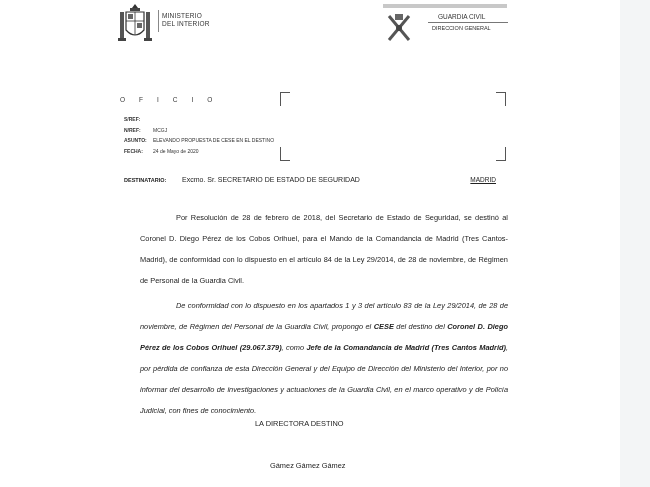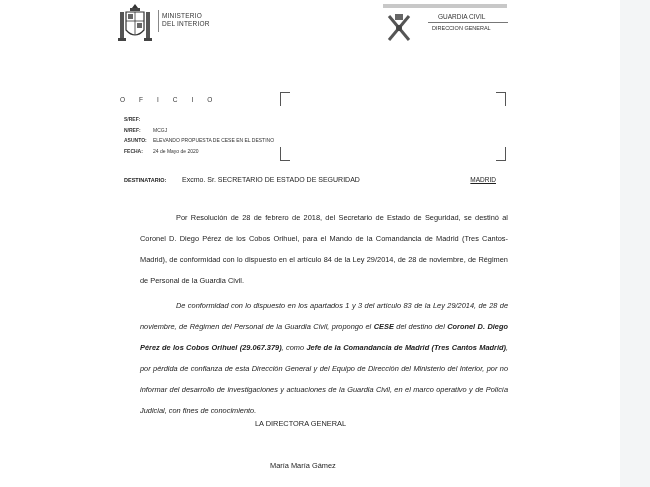--- a/index.html
+++ b/index.html
@@ -114,14 +114,14 @@
 <div class="dest">
   <span class="k">DESTINATARIO:</span>
   <span class="v">Excmo. Sr.  SECRETARIO DE ESTADO DE SEGURIDAD</span>
   <span class="city">MADRID</span>
 </div>
 
 <p class="para p1">Por Resolución de 28 de febrero de 2018, del Secretario de Estado de Seguridad, se destinó al Coronel D. Diego Pérez de los Cobos Orihuel, para el Mando de la Comandancia de Madrid (Tres Cantos-Madrid), de conformidad con lo dispuesto en el artículo 84 de la Ley 29/2014, de 28 de noviembre, de Régimen de Personal de la Guardia Civil.</p>
 
 <p class="para p2"><span>De conformidad con lo dispuesto en los apartados 1 y 3 del artículo 83 de la Ley 29/2014, de 28 de noviembre, de Régimen del Personal de la Guardia Civil, propongo el </span><b>CESE</b><span> del destino del </span><b>Coronel D. Diego Pérez de los Cobos Orihuel (29.067.379)</b><span>, como </span><b>Jefe de la Comandancia de Madrid (Tres Cantos Madrid)</b><span>, por pérdida de confianza de esta Dirección General y del Equipo de Dirección del Ministerio del Interior, por no informar del desarrollo de investigaciones y actuaciones de la Guardia Civil, en el marco operativo y de Policía Judicial, con fines de conocimiento.</span></p>
 
-<div class="signer-title">LA DIRECTORA GENERAL</div>
-<div class="signer-name">María María Gámez</div>
+<div class="signer-title">LA DIRECTORA DESTINO</div>
+<div class="signer-name">Gámez Gámez Gámez</div>
 
 </body></html>

